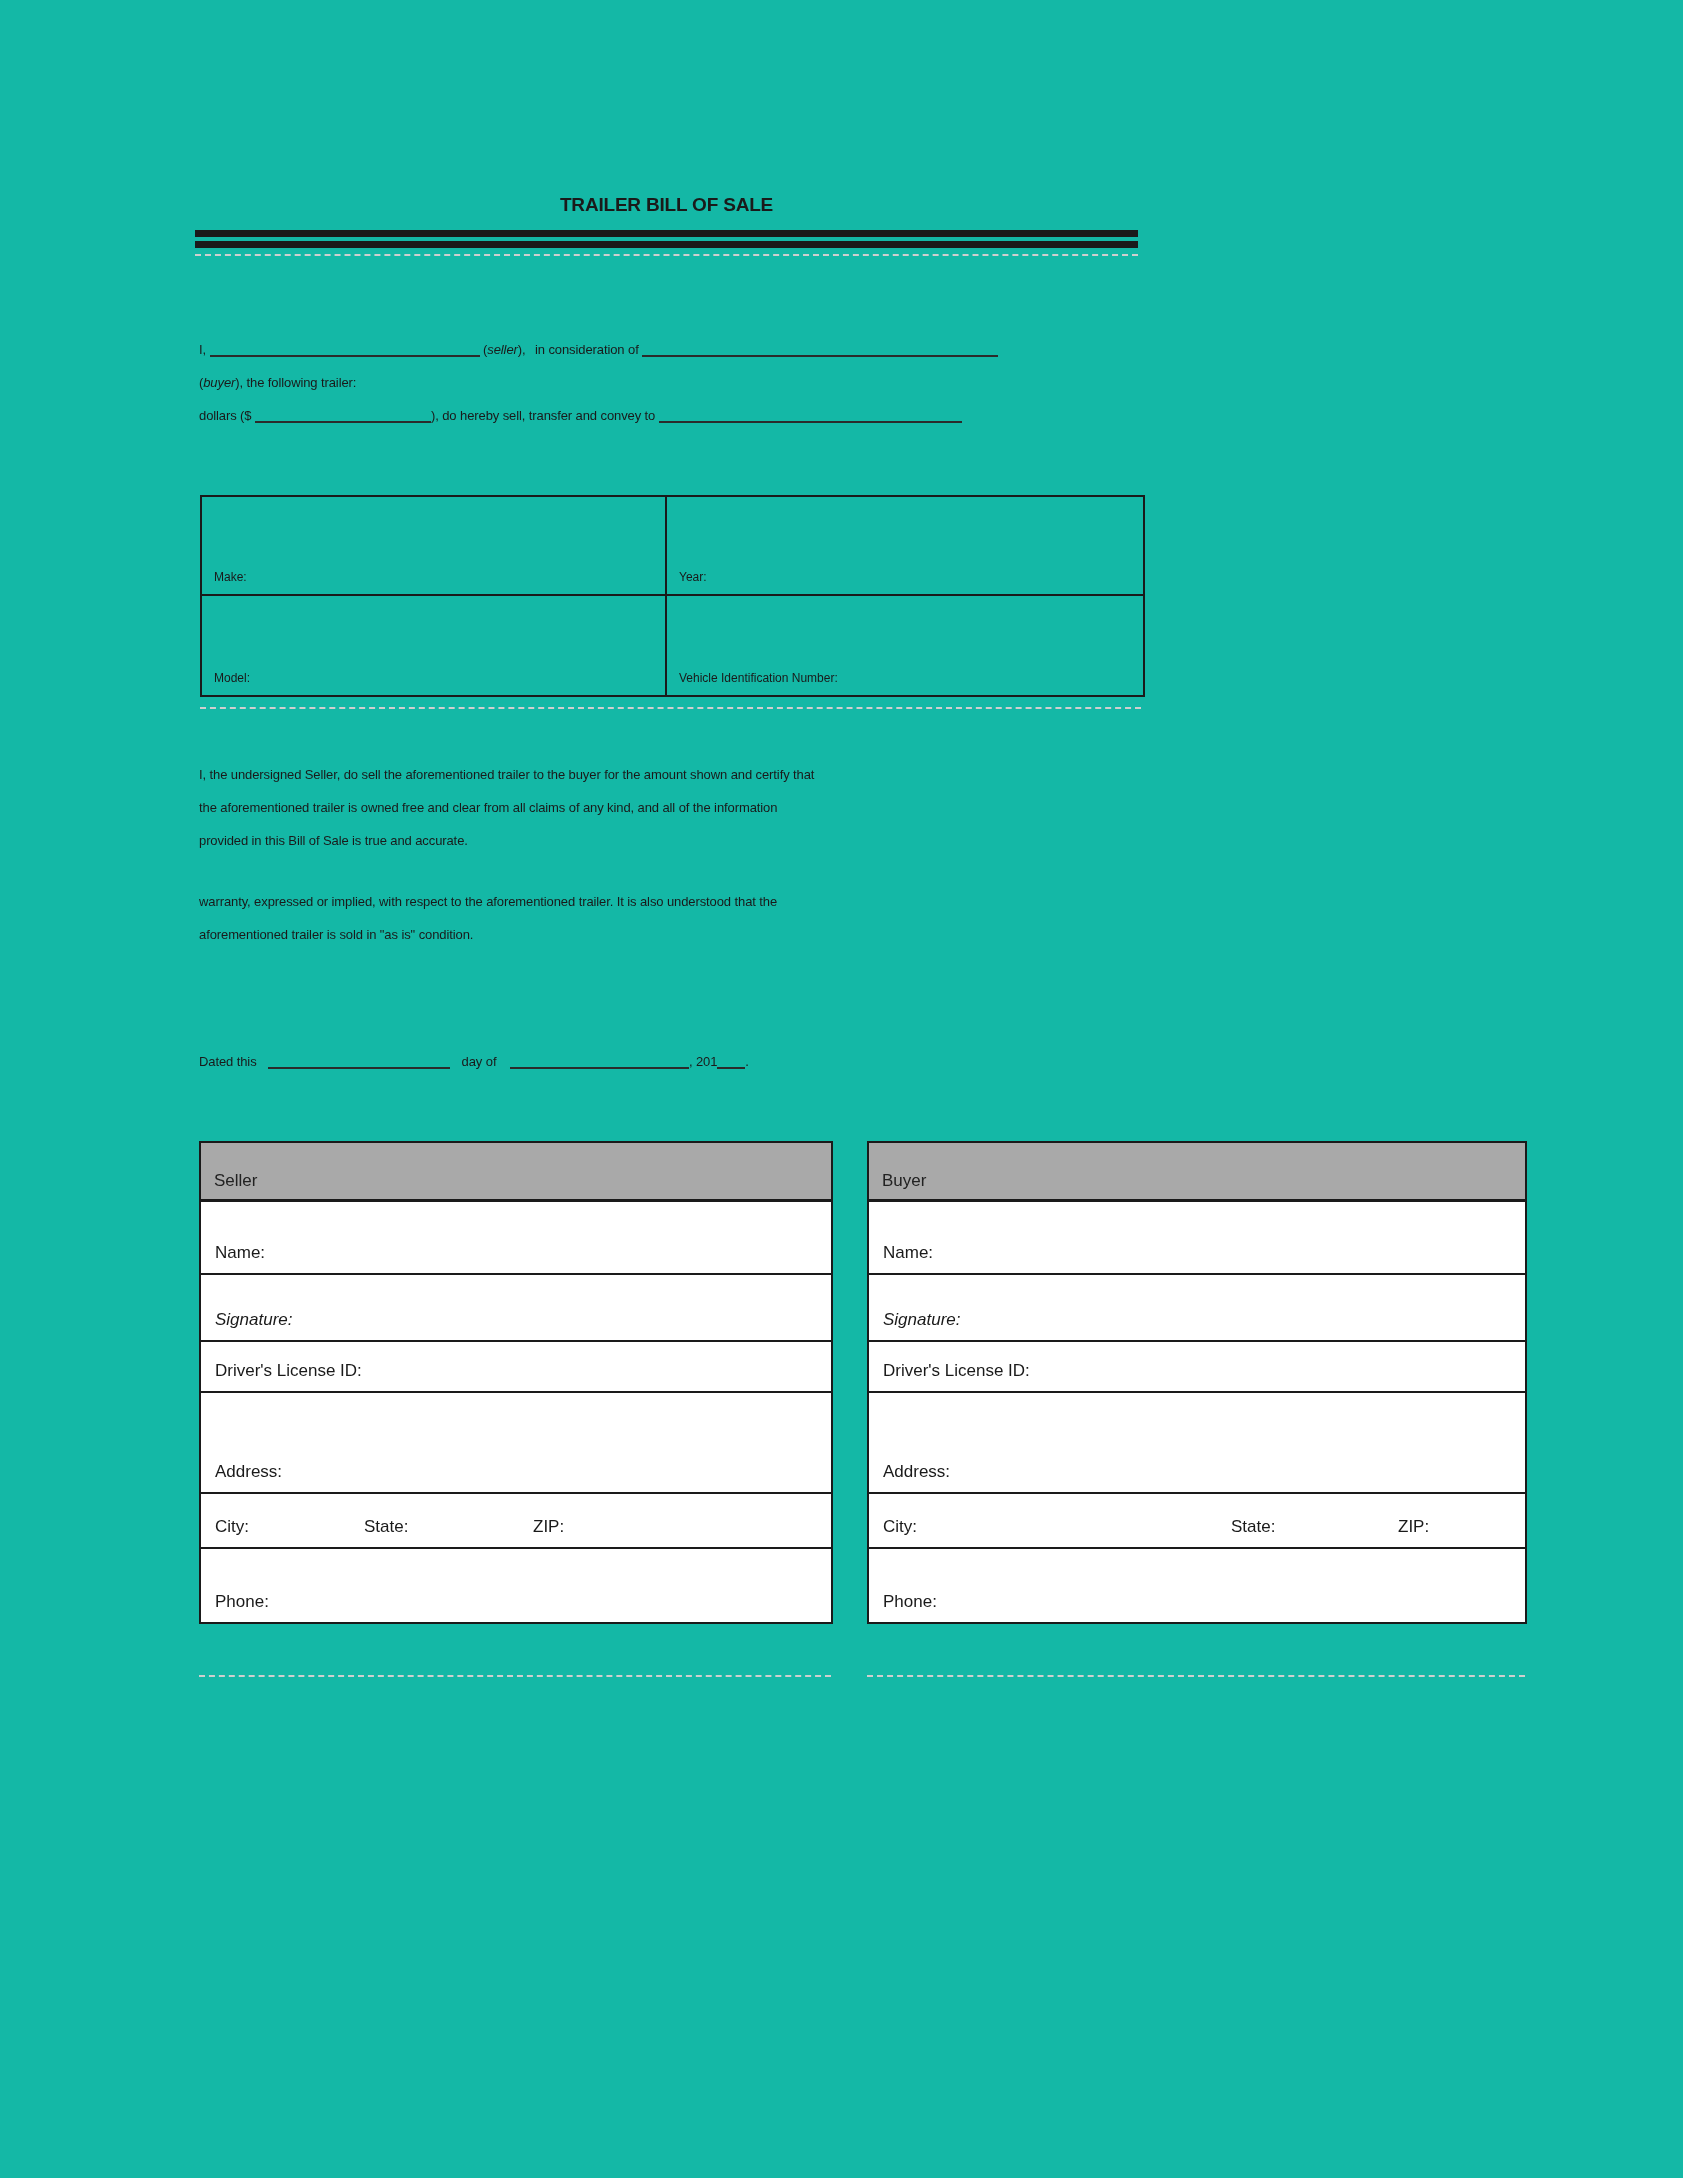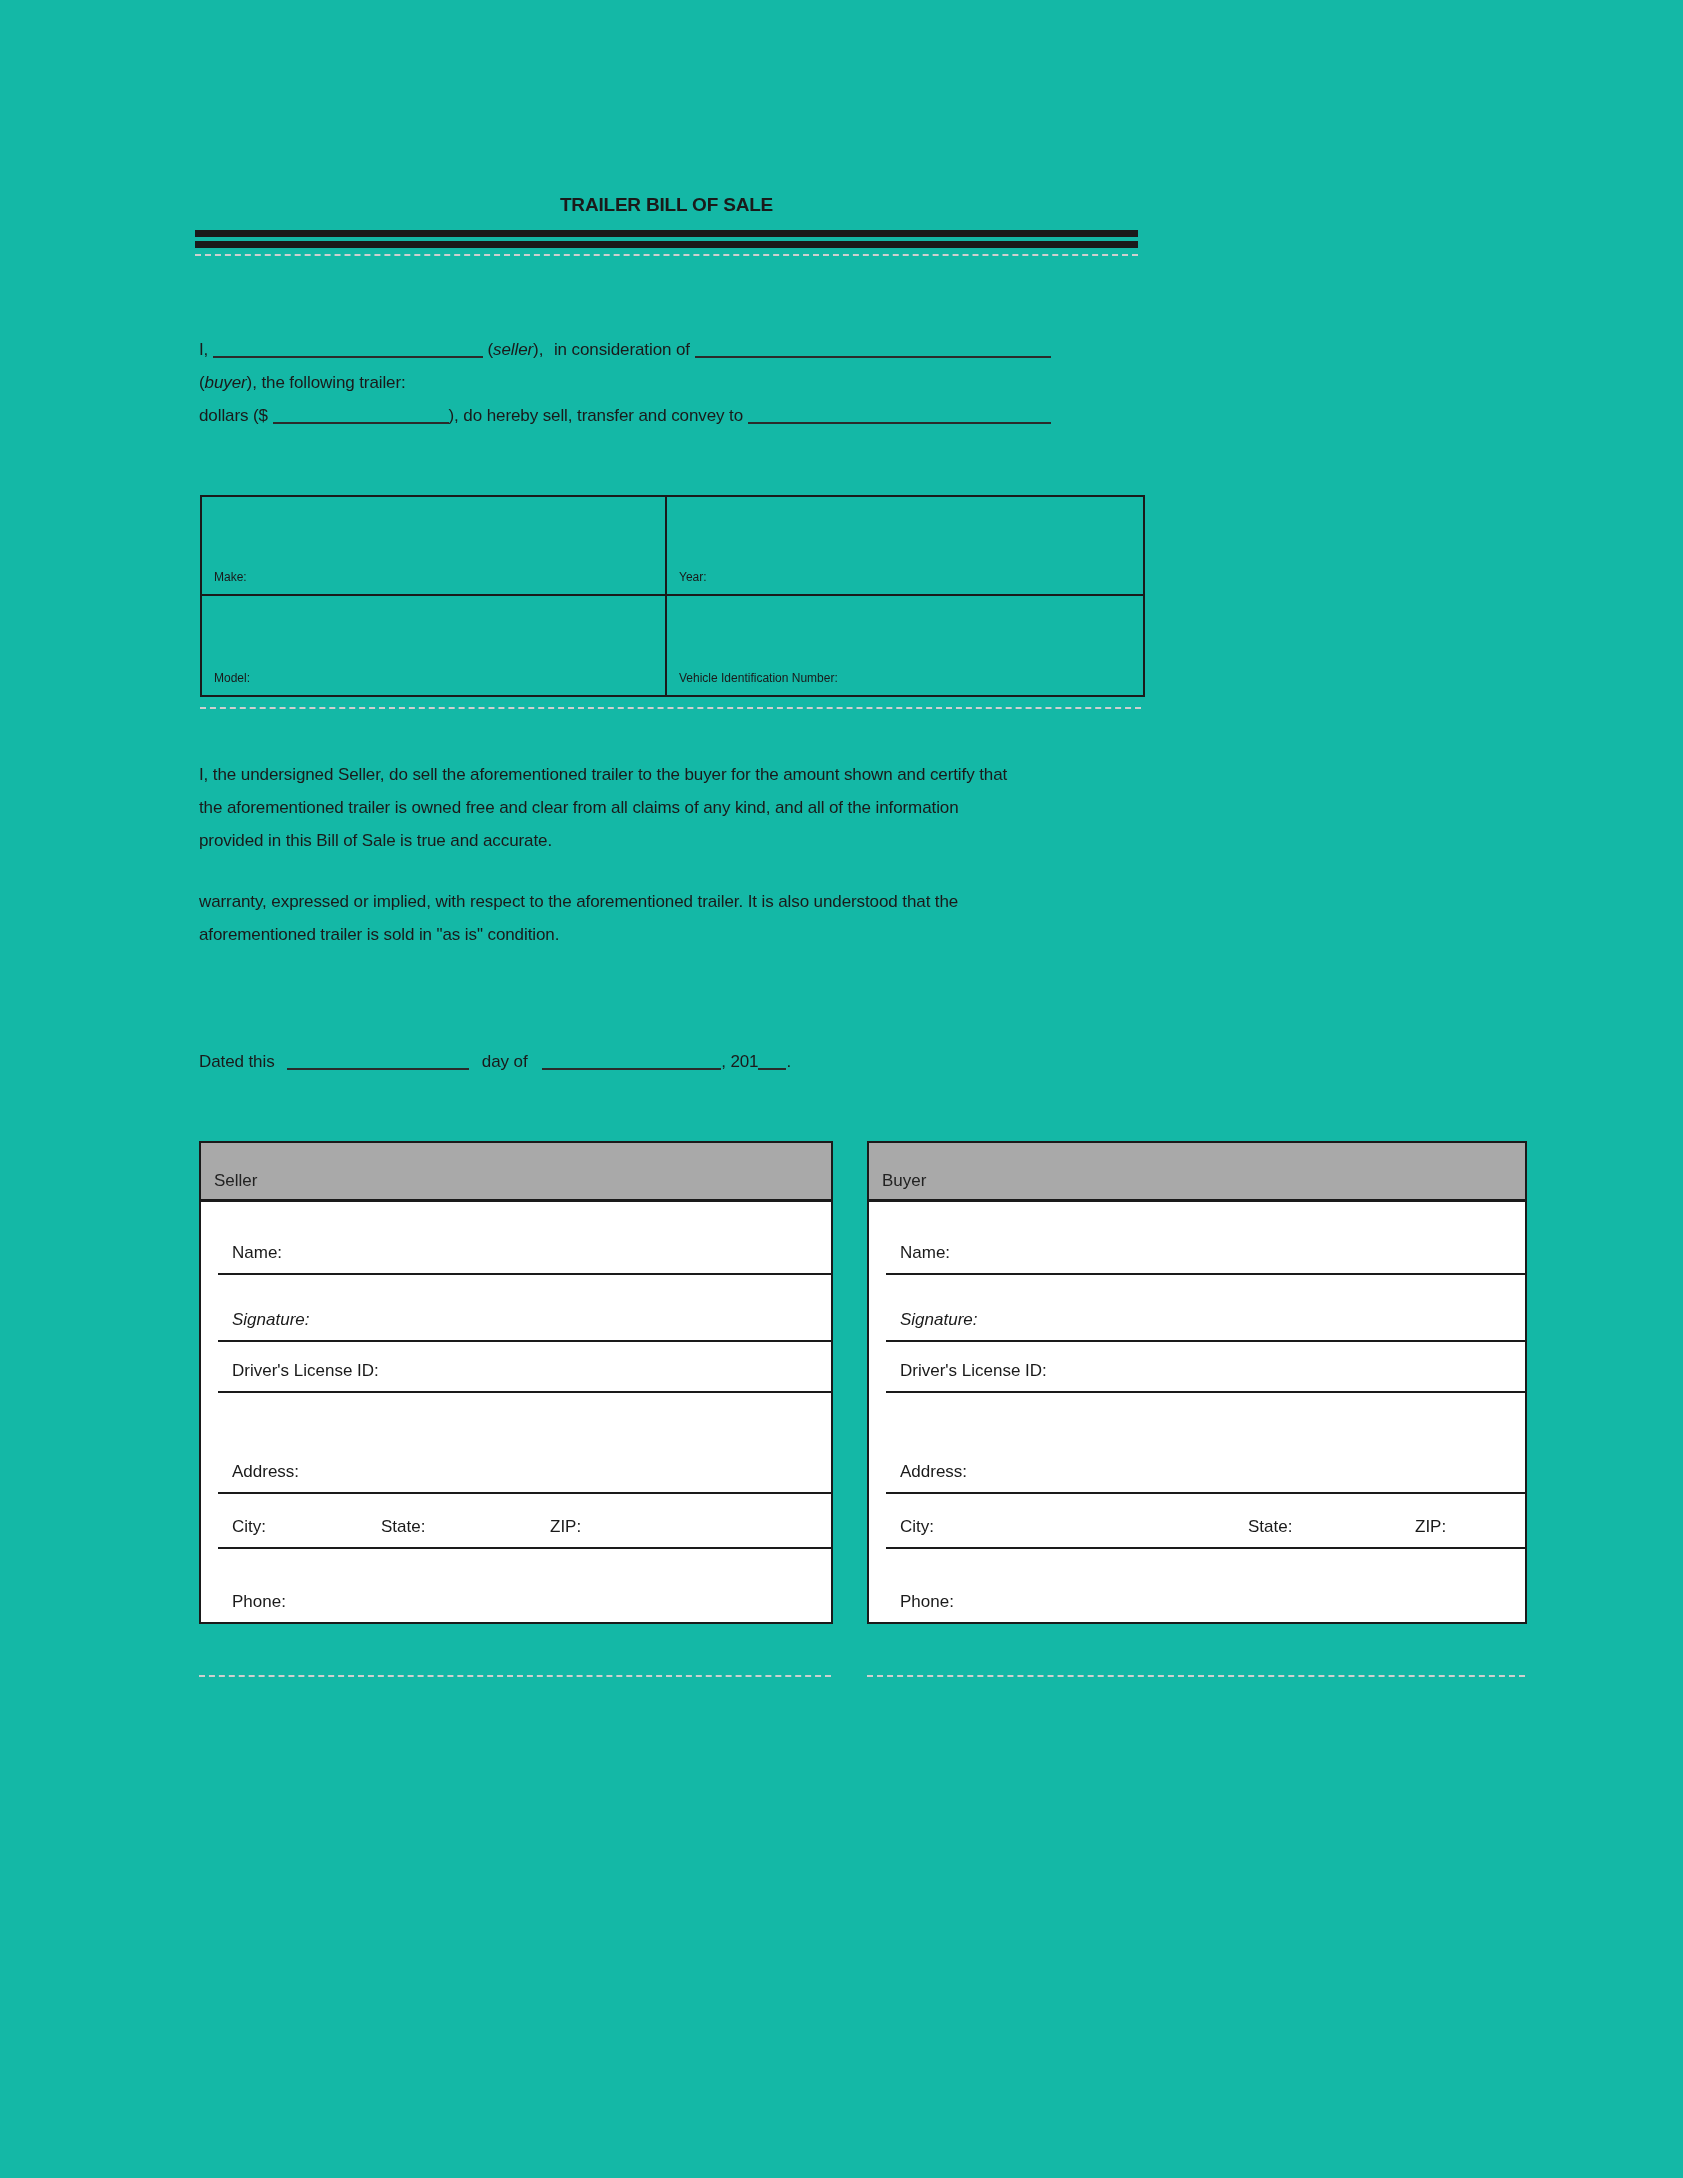--- a/index.html
+++ b/index.html
@@ -18,21 +18,21 @@
     text-align:center;
     font-size:19px; font-weight:bold; letter-spacing:-0.2px;
     color:var(--ink);
   }
   .rule{position:absolute; left:195px; width:943px; background:var(--ink); height:7px;}
   .rule-top{top:230px;}
   .rule-bottom{top:241px;}
   .artifact{position:absolute; border-top:2px dashed #cfcfcf; height:0;}
   .para{
     position:absolute; left:199px;
-    font-size:17px; line-height:33px; letter-spacing:-0.1px;
+    font-size:13px; line-height:33px; letter-spacing:-0.1px;
     white-space:nowrap;
   }
   .blank{
     display:inline-block;
     border-bottom:2px solid #2b2b2b;
     height:1em;
     vertical-align:-3px;
   }
   .it{font-style:italic;}
   
@@ -61,21 +61,21 @@
     display:flex; align-items:flex-end;
     padding:0 0 8px 13px;
     color:#222;
   }
   .sig-row{
     display:flex; align-items:flex-end;
     padding:0 0 10px 14px;
     border-bottom:2px solid var(--ink);
   }
   .sig-row.last{border-bottom:none;} 
-  .sig-row{box-sizing:border-box;margin-left:17px;}
+  .sig-row{box-sizing:border-box;}
   .sig-header{box-sizing:border-box;}
   .r-name{height:73px;}
   .r-sig{height:67px;font-style:italic;}
   .r-dl{height:51px;}
   .r-addr{height:101px;}
   .r-city{height:55px; position:relative; padding:0;}
   .r-phone{height:73px;}
   .city-label{position:absolute; bottom:10px;}
 </style>
 </head>

